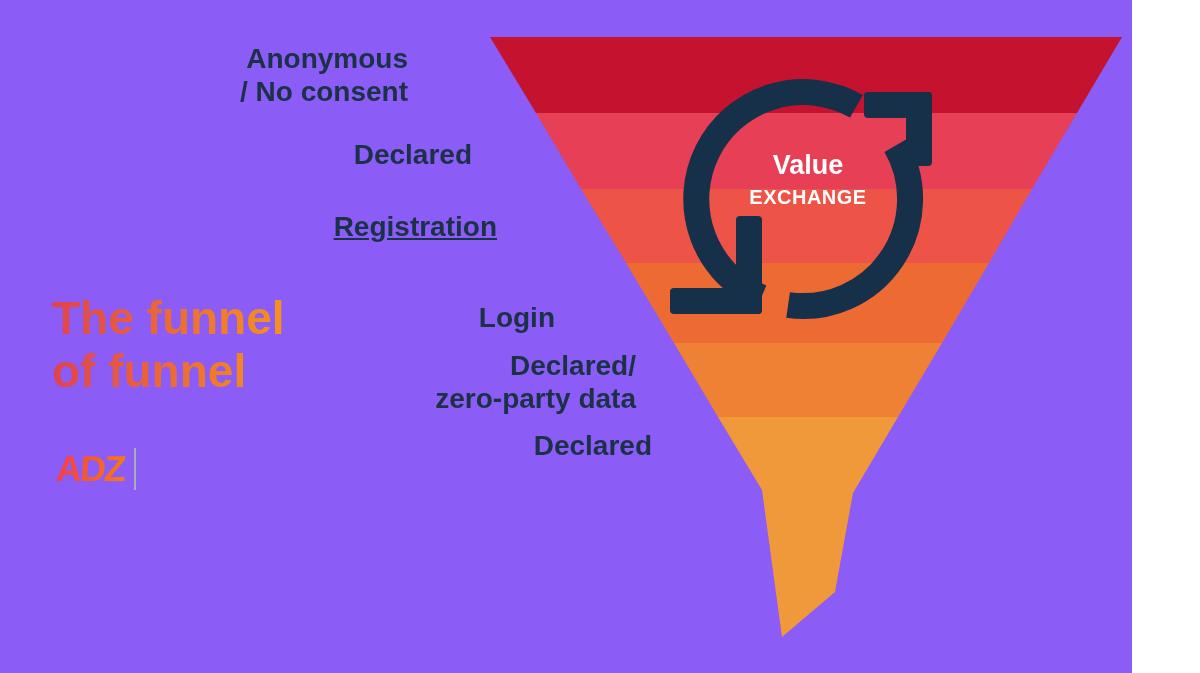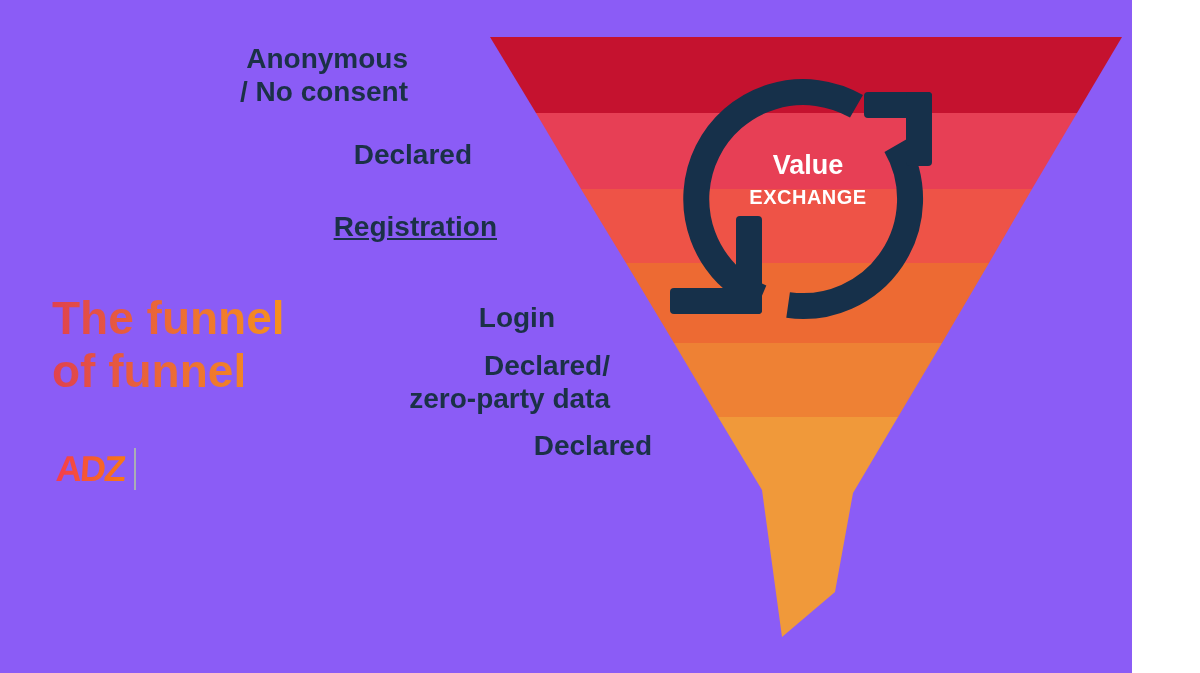--- a/index.html
+++ b/index.html
@@ -11,21 +11,21 @@
   .stage-label{
     position:absolute;text-align:right;font-weight:700;
     color:var(--label-color,#1B3147);font-size:28px;line-height:33px;
     white-space:nowrap;
   }
   .stage-label span{display:block;}
   #label-1{top:42px;right:724px;}
   #label-2{top:138px;right:660px;}
   #label-3{top:210px;right:635px;text-decoration:underline;}
   #label-4{top:286px;right:577px;margin-top:15px;}
-  #label-5{top:349px;right:522px;margin-left:48px;}
+  #label-5{top:349px;right:496px;margin-left:48px;}
   #label-6{top:429px;right:480px;}
   #value-exchange{
     position:absolute;left:700px;top:150px;width:216px;text-align:center;
     color:var(--vx-color,#fff);font-weight:700;
   }
   #value-exchange .vx1{display:block;font-size:27px;line-height:31px;}
   #value-exchange .vx2{display:block;font-size:20px;line-height:32px;letter-spacing:.5px;}
   #main-title{
     position:absolute;left:52px;top:292px;font-weight:700;font-size:46px;line-height:53px;
     background:linear-gradient(90deg,var(--title-g1,#E0424E),var(--title-g2,#F6921D));

